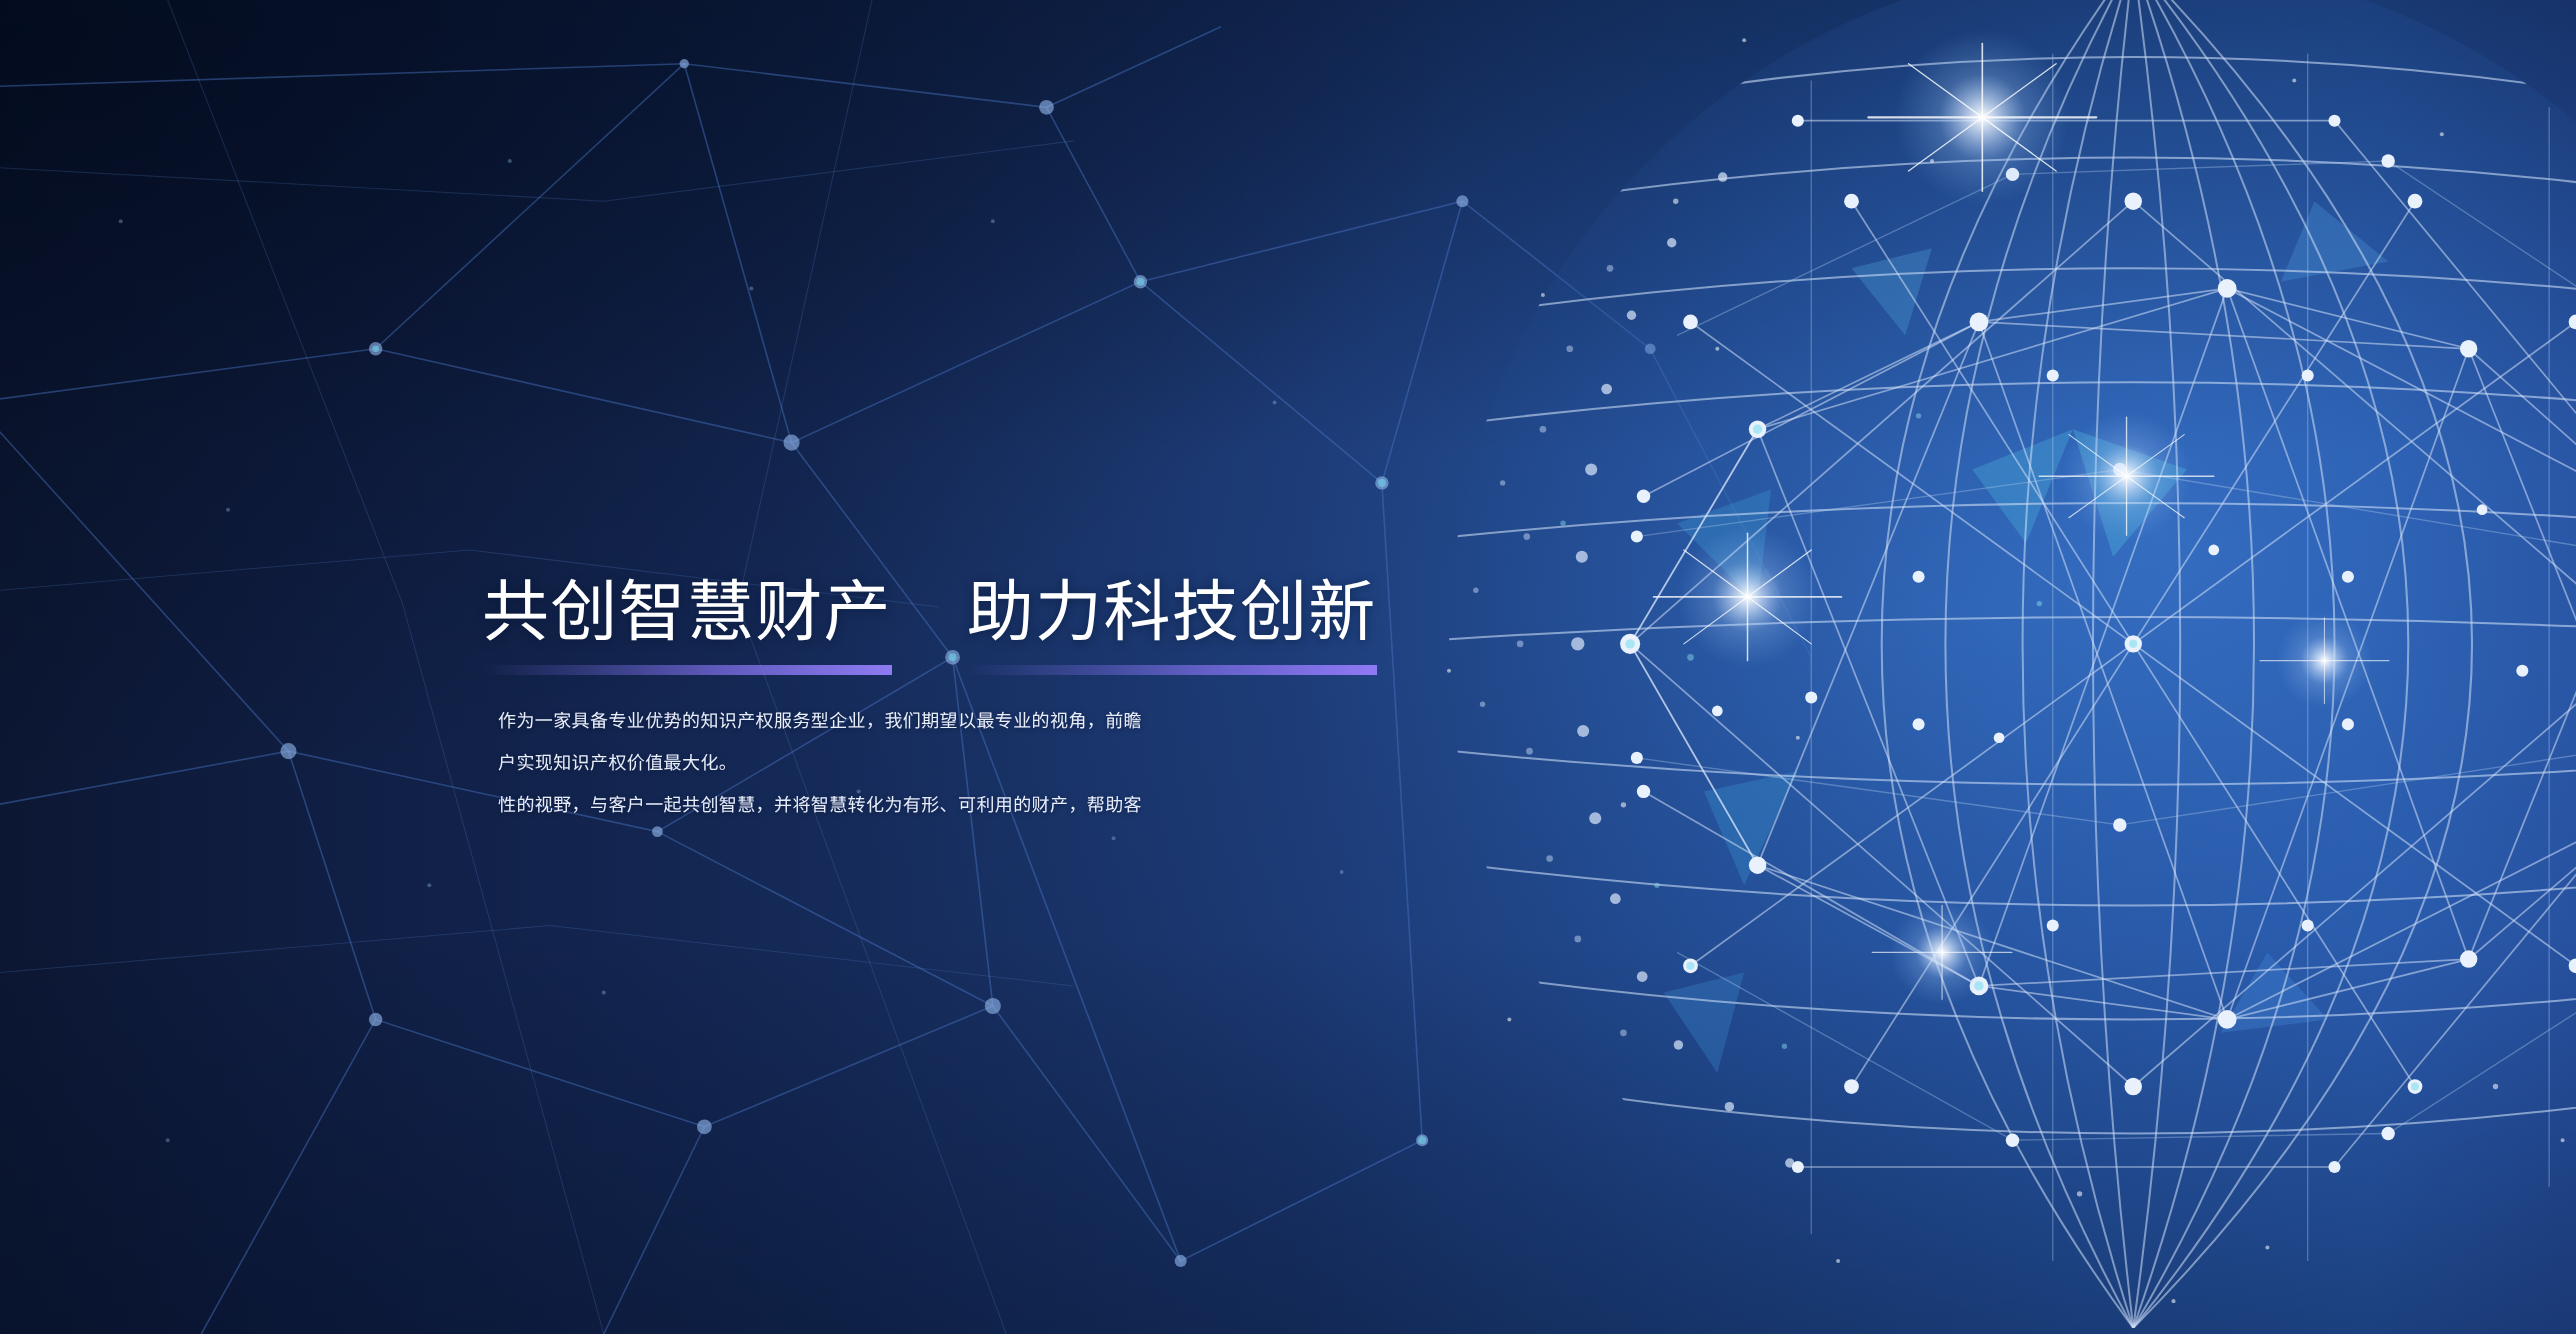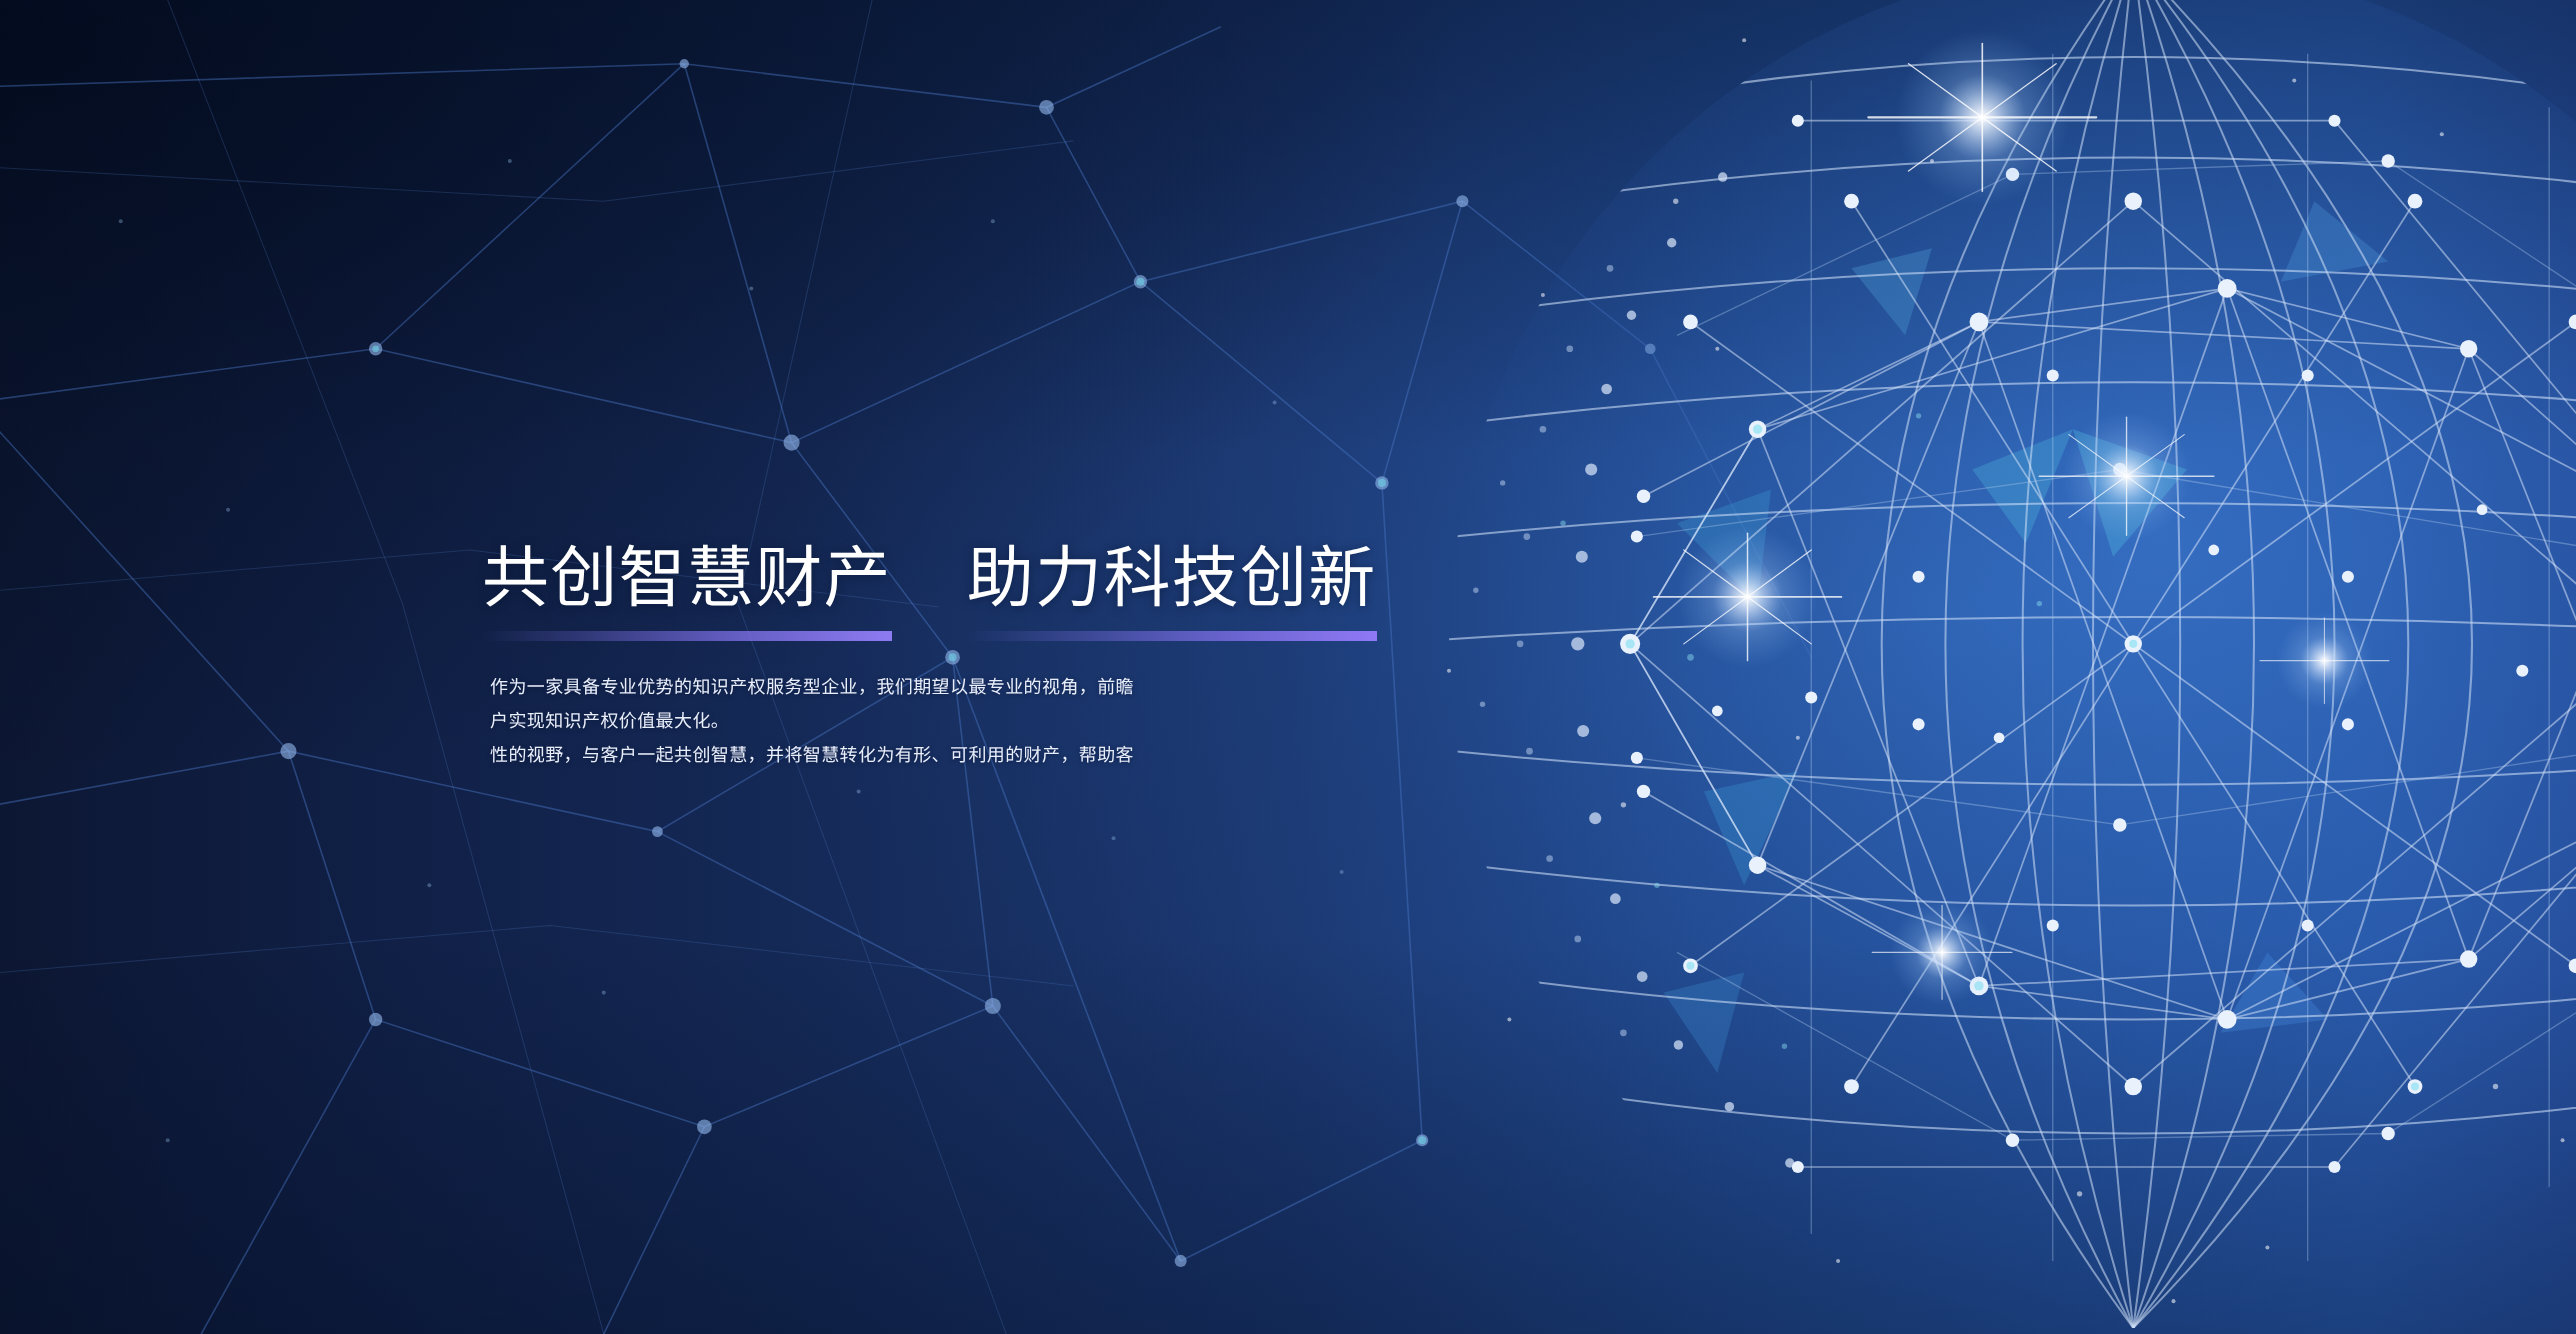--- a/index.html
+++ b/index.html
@@ -28,21 +28,21 @@
     white-space:nowrap;
     color:#ffffff;
     font-size:67px;
     line-height:74px;
     font-weight:400;
     letter-spacing:1.3px;
     text-shadow:0 1.3px 9.4px rgba(6,18,48,.55);
     display:flex;
     align-items:flex-end;
   }
-  .hl-part{position:relative;display:inline-block;}
+  .hl-part{position:relative;display:inline-block;margin-top:34px;}
   .hl-part + .hl-part{margin-left:75px;}
   .hl-rule{
     position:absolute;
     left:0;right:0;
     bottom:-25.5px;
     height:10px;
     background:linear-gradient(90deg,
       rgba(125,110,230,0) 0%,
       rgba(125,110,230,.30) 26%,
       rgba(125,110,230,.72) 58%,
@@ -57,21 +57,21 @@
   }
   #para{
     margin-top:59px;
     color:#e9eefb;
     font-size:18px;
     line-height:26px;
     letter-spacing:0.4px;
     width:910px;
     text-shadow:0 0.7px 4.7px rgba(8,20,52,.6);
   }
-  #para p{margin:8px;}
+  #para p{margin:16px;}
 </style>
 </head>
 <body>
 
 <div id="stage">
 
   <div class="layer">
     <svg viewBox="0 0 3840 1989" preserveAspectRatio="none">
       <defs>
         <linearGradient id="gBase" x1="0" y1="0" x2="1" y2="0">

